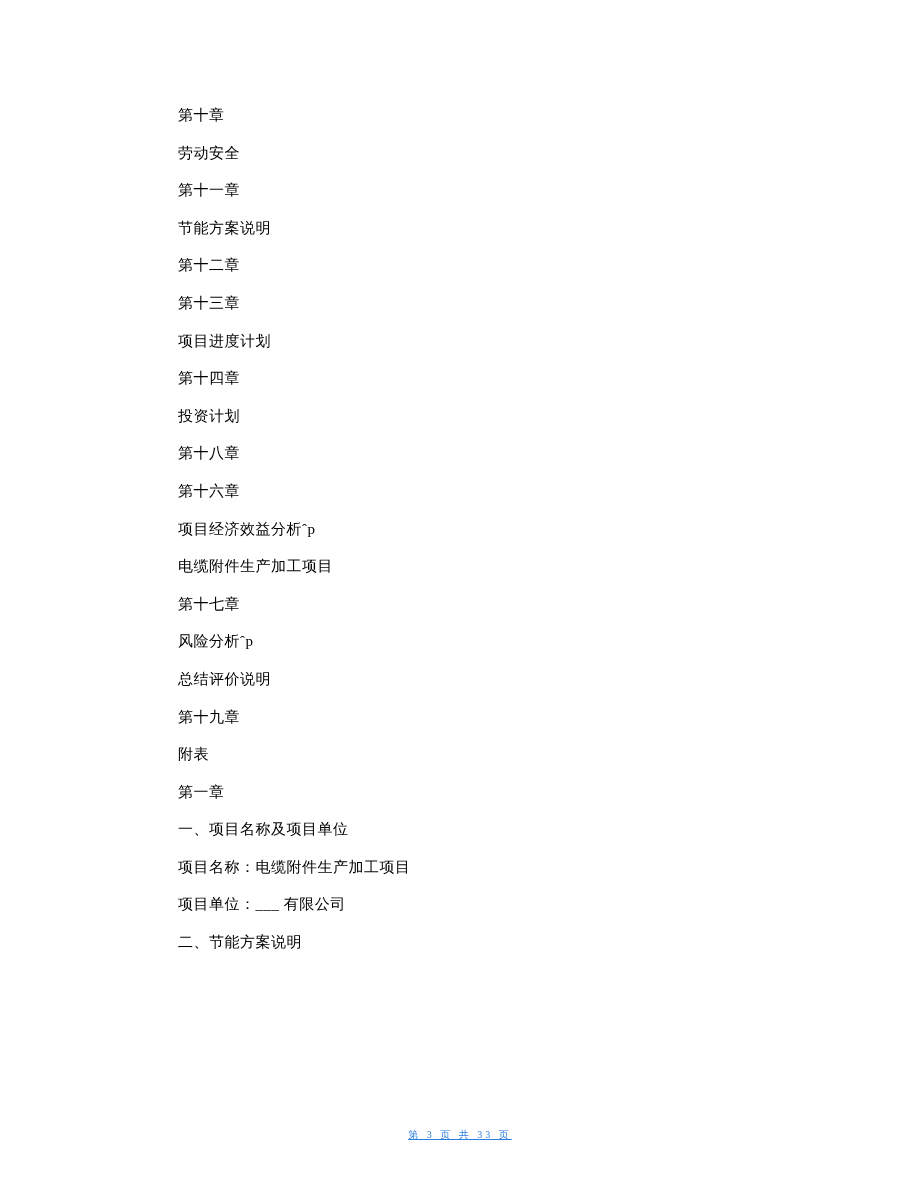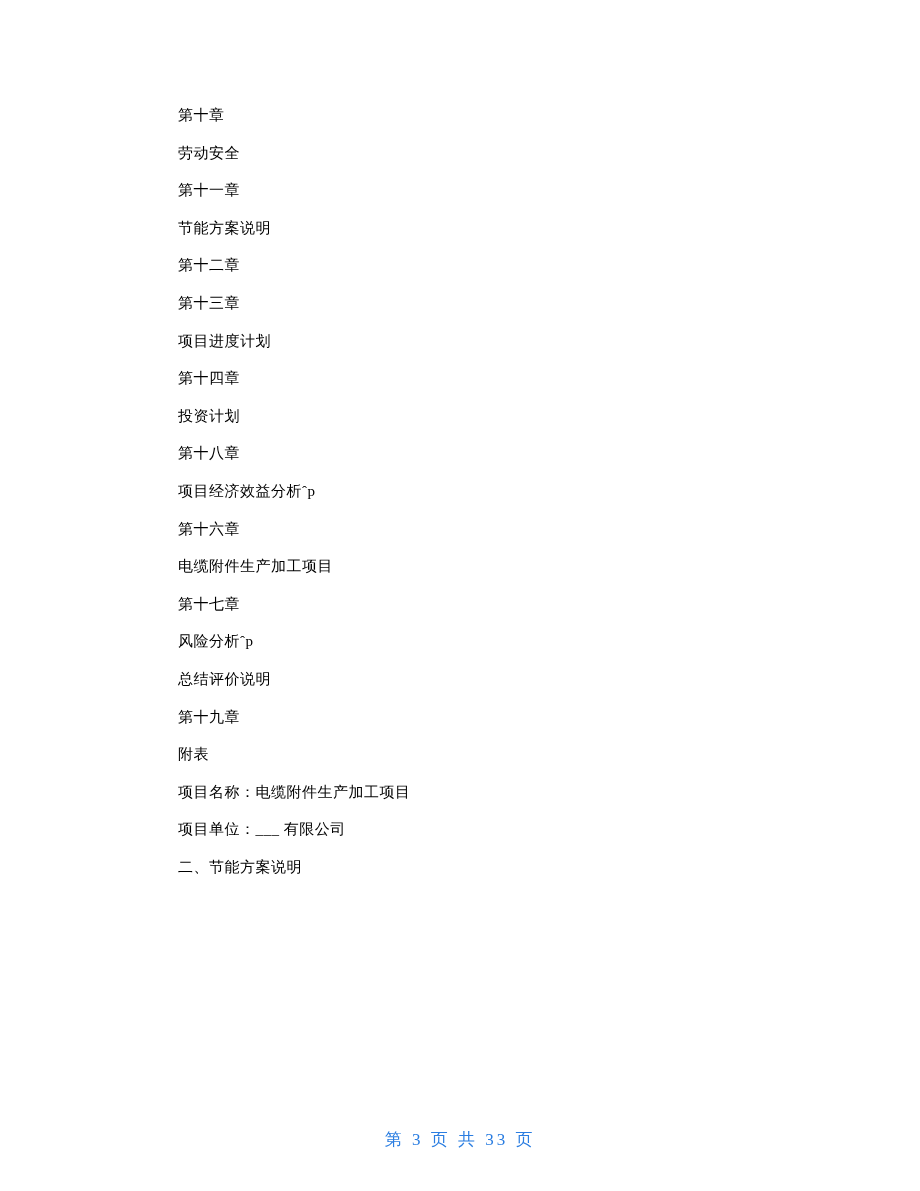--- a/index.html
+++ b/index.html
@@ -23,46 +23,49 @@
     line-height: 1.0;
     margin-bottom: 22.6px;
     letter-spacing: 0.5px;
   }
   .footer {
     position: absolute;
     left: 0;
     width: 920px;
     top: 1128px;
     text-align: center;
-    font-size: 17px;
+    font-size: 10px;
     color: #2a7de1;
     letter-spacing: 3px;
     font-family: "SimSun", "宋体", serif;
+    text-decoration: underline;
   }
 </style>
 </head>
 <body>
 
 <div class="content">
   <div class="line">第十章</div>
   <div class="line">劳动安全</div>
   <div class="line">第十一章</div>
   <div class="line">节能方案说明</div>
   <div class="line">第十二章</div>
   <div class="line">第十三章</div>
   <div class="line">项目进度计划</div>
   <div class="line">第十四章</div>
   <div class="line">投资计划</div>
   <div class="line">第十八章</div>
+  <div class="line">第十六章</div>
   <div class="line">项目经济效益分析ˆp</div>
-  <div class="line">第十六章</div>
   <div class="line">电缆附件生产加工项目</div>
   <div class="line">第十七章</div>
   <div class="line">风险分析ˆp</div>
   <div class="line">总结评价说明</div>
   <div class="line">第十九章</div>
   <div class="line">附表</div>
+  <div class="line">第一章</div>
+  <div class="line">一、项目名称及项目单位</div>
   <div class="line">项目名称：电缆附件生产加工项目</div>
   <div class="line">项目单位：___ 有限公司</div>
   <div class="line">二、节能方案说明</div>
 </div>
 
 <div class="footer">第 3 页 共 33 页</div>
 
 </body></html>

